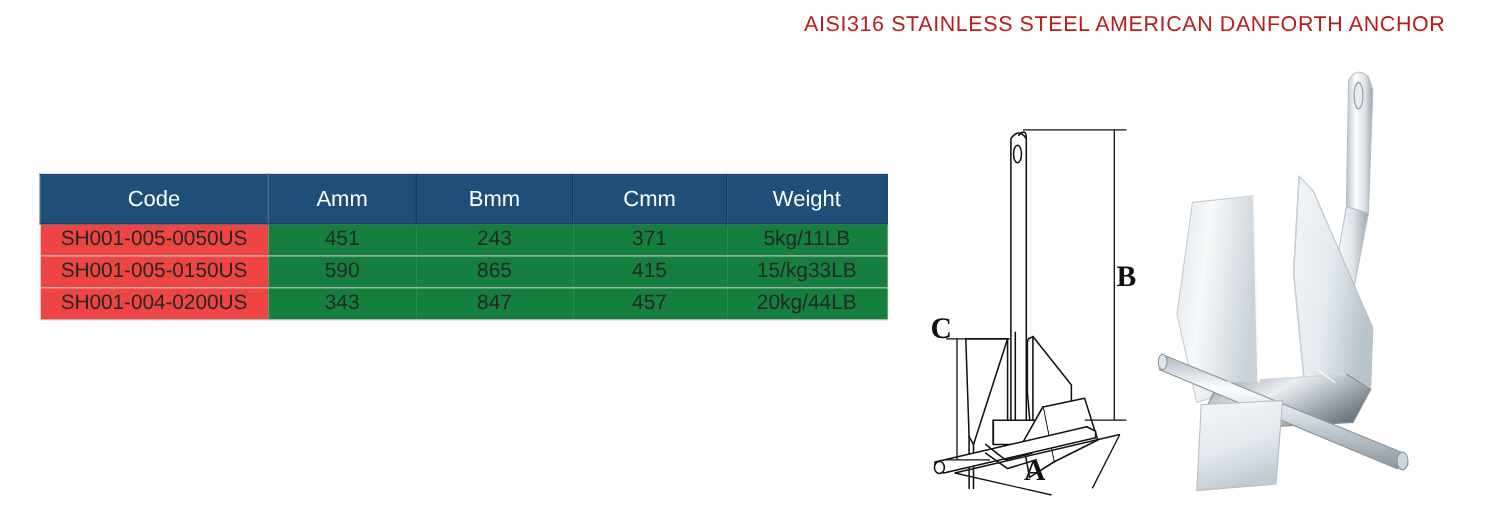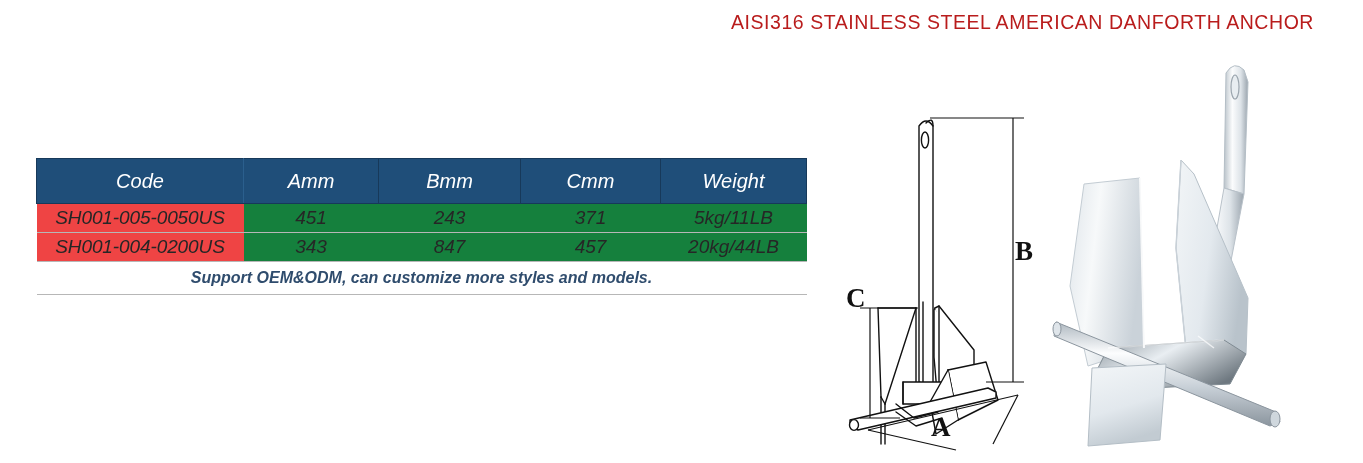--- a/index.html
+++ b/index.html
@@ -37,21 +37,20 @@
     position: absolute;
     left: 36px;
     top: 158px;
     width: 770px;
   }
   table.spec-table {
     border-collapse: collapse;
     width: 770px;
     table-layout: fixed;
     font-size: 19px;
-    font-style: italic;
   }
   table.spec-table th,
   table.spec-table td {
     padding: 0;
     margin: 0;
   }
   thead tr.header-row th {
     height: 44px;
     background: #1f4e79;
     color: #ffffff;
@@ -148,28 +147,32 @@
     </thead>
     <tbody>
       <tr class="data-row">
         <td class="code-cell">SH001-005-0050US</td>
         <td>451</td>
         <td>243</td>
         <td>371</td>
         <td>5kg/11LB</td>
       </tr>
       <tr class="data-row">
+        <td class="code-cell">SH001-005-0150US</td>
+        <td>590</td>
+        <td>865</td>
+        <td>415</td>
+        <td>15/kg33LB</td>
+      </tr>
+      <tr class="data-row">
         <td class="code-cell">SH001-004-0200US</td>
         <td>343</td>
         <td>847</td>
         <td>457</td>
         <td>20kg/44LB</td>
-      </tr>
-      <tr class="note-row">
-        <td colspan="5">Support OEM&amp;ODM, can customize more styles and models.</td>
       </tr>
     </tbody>
   </table>
 </div>
 
 <div class="drawing">
   <svg width="200" height="400" viewBox="0 0 200 400">
     <g fill="none" stroke="#111111" stroke-width="1.4" stroke-linejoin="round" stroke-linecap="round">
 
       <path d="M81,78 L81,330 L95,336 L95,74 Q88,64 81,74 Z" fill="#ffffff"></path>

